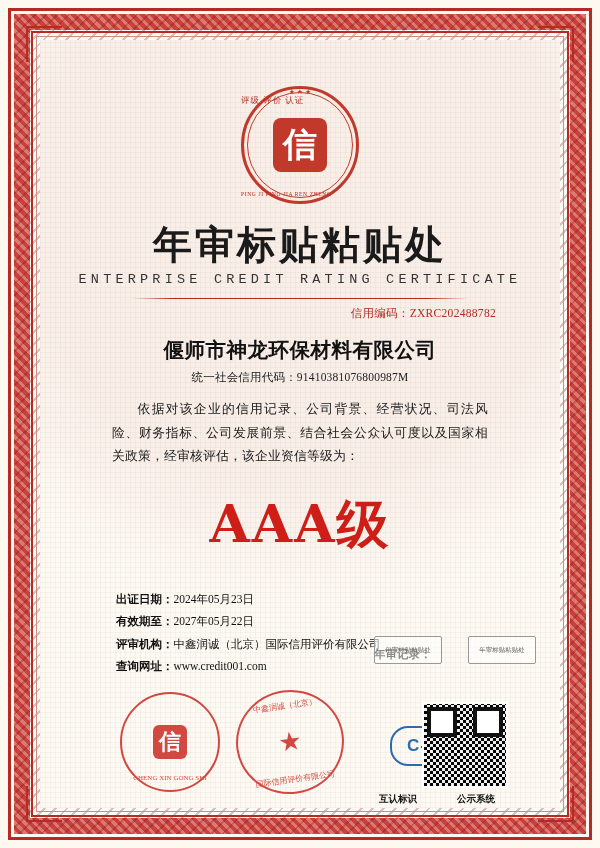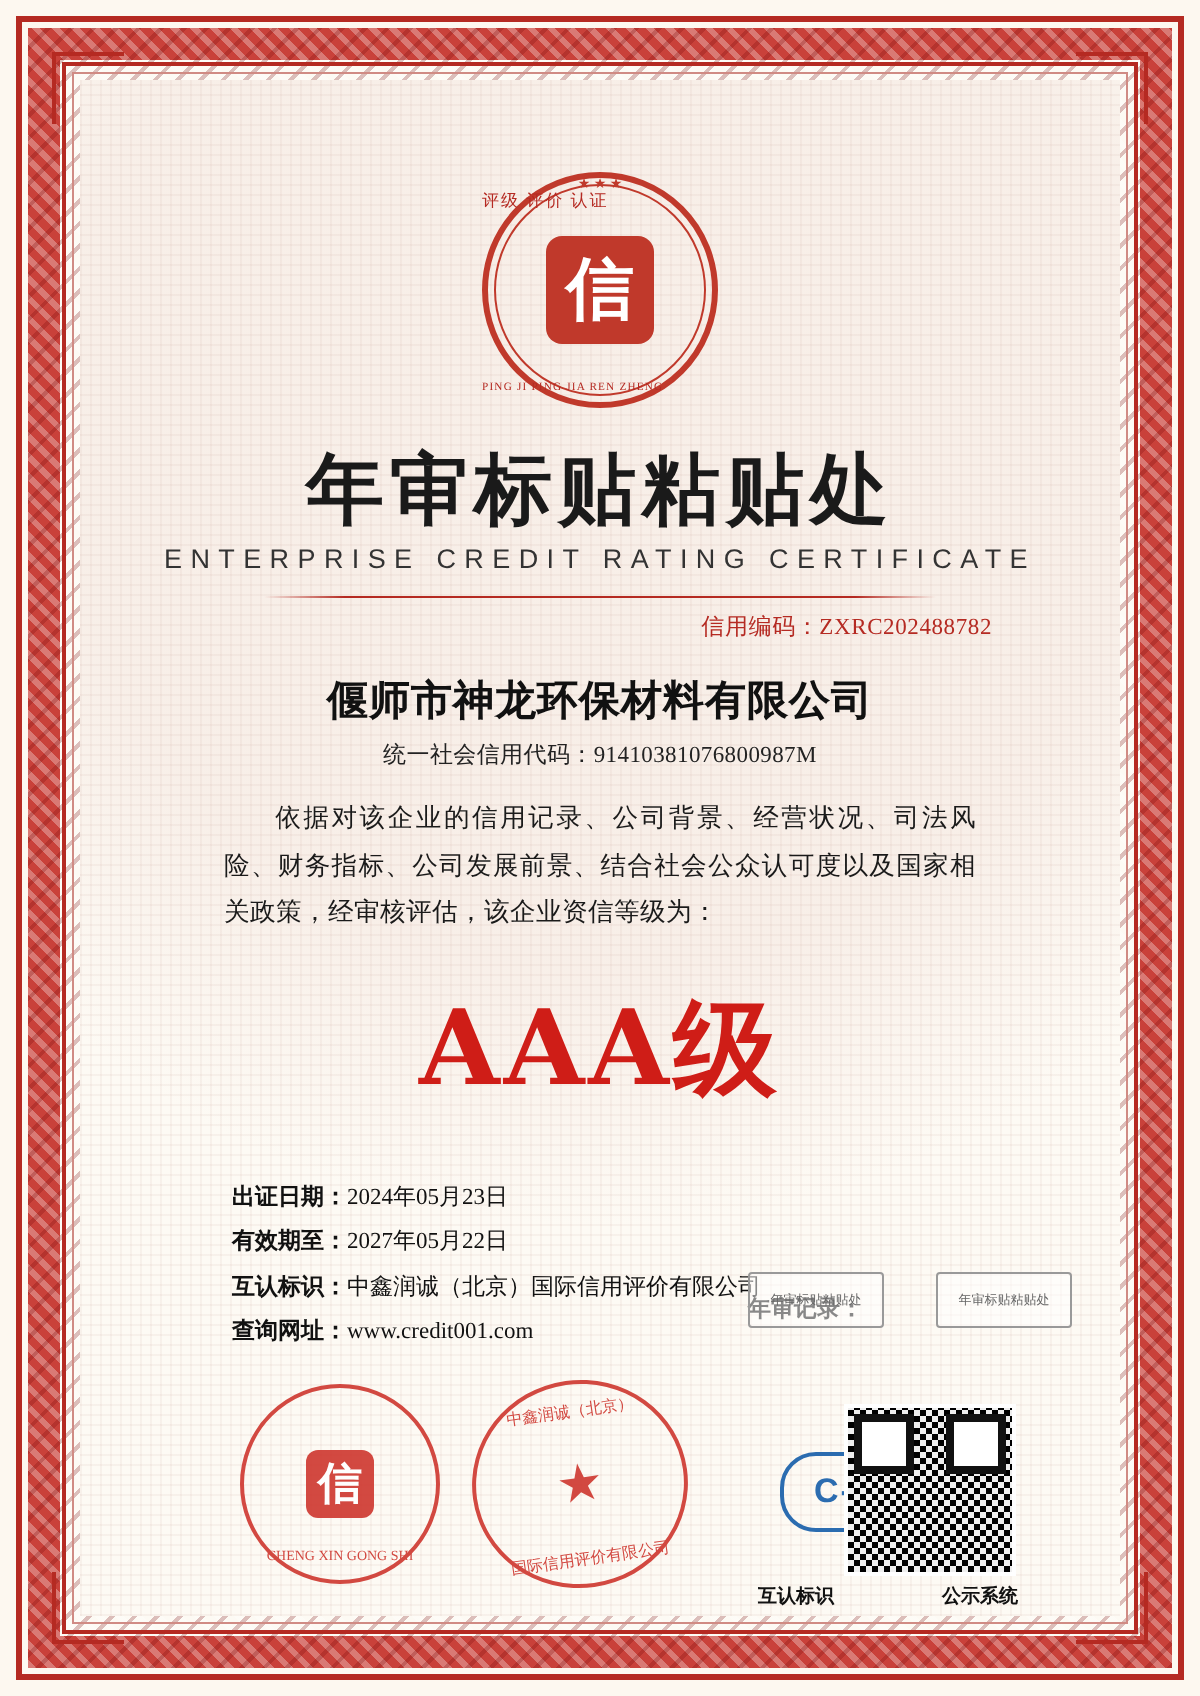--- a/index.html
+++ b/index.html
@@ -163,21 +163,21 @@
     font-size: 39px;
     font-weight: bold;
     letter-spacing: 3px;
     color: #1a1a1a;
   }
   .title-en {
     position: absolute;
     left: 0; right: 0;
     top: 232px;
     text-align: center;
-    font-family: Liberation Sans, sans-serif;
+    font-family: Liberation Mono, monospace;
     font-size: 13.5px;
     letter-spacing: 4.2px;
     color: #333;
   }
   .title-rule {
     position: absolute;
     left: 92px; right: 92px;
     top: 258px;
     height: 1px;
     background: linear-gradient(90deg, rgba(181,42,34,0) 0%, #b52a22 12%, #b52a22 88%, rgba(181,42,34,0) 100%);
@@ -400,21 +400,21 @@
 
   .caption {
     position: absolute;
     text-align: center;
     font-size: 9.5px;
     color: #111;
     line-height: 1.5;
   }
   .cap-left { left: 40px; top: 738px; width: 230px; font-weight: bold; }
   .cap-mid  { left: 318px; top: 752px; width: 80px; font-weight: bold; }
-  .cap-right{ right: 30px; top: 752px; width: 80px; font-weight: bold; }
+  .cap-right{ right: 44px; top: 752px; width: 80px; font-weight: bold; }
 </style>
 </head>
 <body>
 
 <div class="cert">
 
   <div class="border-outer"></div>
   <div class="border-guilloche"></div>
   <div class="border-inner"></div>
   <div class="border-inner2"></div>
@@ -453,21 +453,21 @@
     <div class="grade">AAA级</div>
 
     <div class="details">
       <div class="row">
         <span class="lbl">出证日期：</span><span>2024年05月23日</span>
       </div>
       <div class="row">
         <span class="lbl">有效期至：</span><span>2027年05月22日</span>
       </div>
       <div class="row">
-        <span class="lbl">互认标识：</span><span>中鑫润诚（北京）国际信用评价有限公司</span>
+        <span class="lbl">评审机构：</span><span>中鑫润诚（北京）国际信用评价有限公司</span>
       </div>
       <div class="row">
         <span class="lbl">查询网址：</span><span>www.credit001.com</span>
       </div>
     </div>
 
     <div class="annual">年审记录：</div>
     <div class="stamp-boxes">
       <div class="stamp-box">年审标贴粘贴处</div>
       <div class="stamp-box">年审标贴粘贴处</div>

